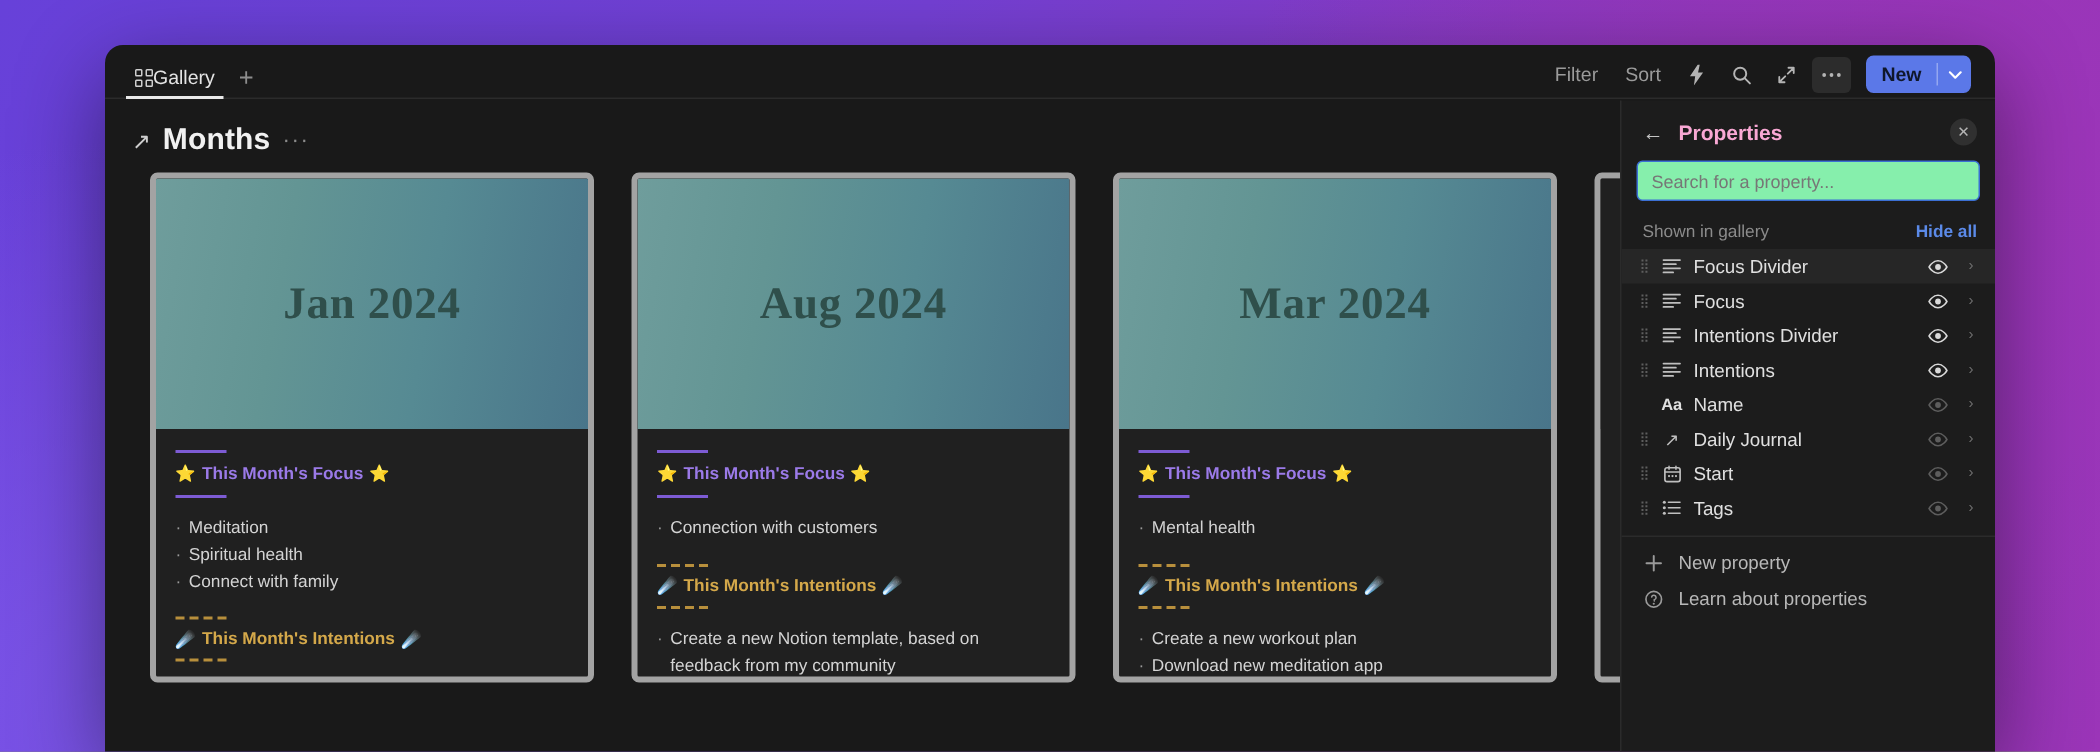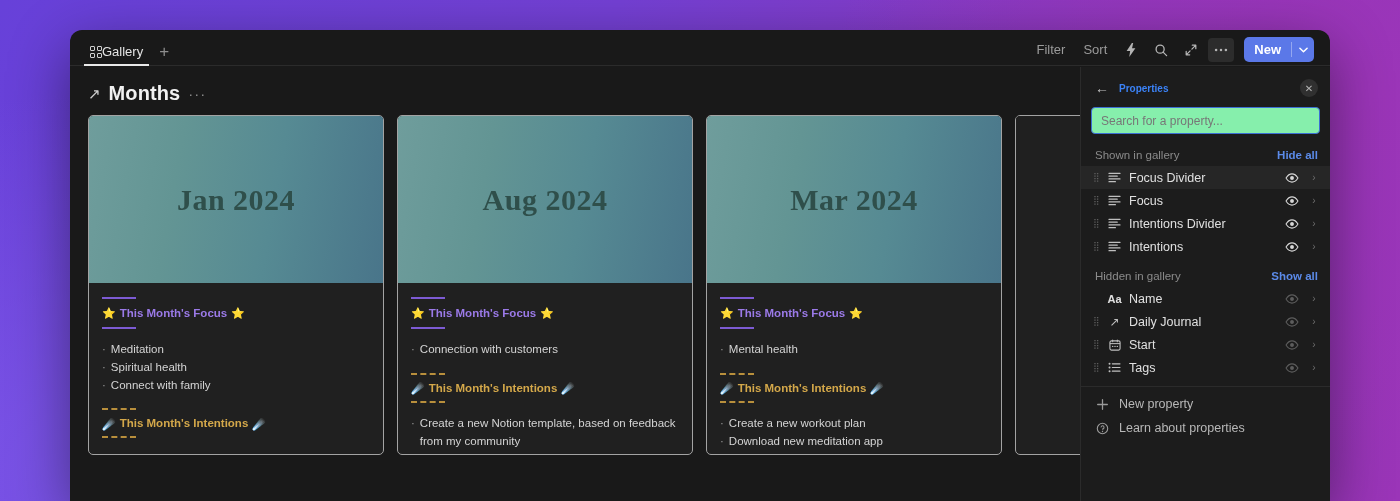--- a/index.html
+++ b/index.html
@@ -116,21 +116,21 @@
     height: 25px;
     margin-left: 6px;
     overflow: hidden;
     cursor: pointer;
   }
   .new-btn .lbl {
     display: flex; align-items: center;
     padding: 0 10px;
     font-size: 13px;
     font-weight: 600;
-    color: #ffffff;
+    color: #0f172a;
   }
   .new-btn .sep { width: 1px; background: rgba(255,255,255,.35); margin: 5px 0; }
   .new-btn .caret {
     display: flex; align-items: center; justify-content: center;
     width: 22px;
     color: #fff;
     font-size: 9px;
   }
 
   
@@ -154,24 +154,25 @@
     display: flex;
     gap: 13px;
     padding: 0 18px;
     position: relative;
   }
   .card {
     width: 296px;
     flex: 0 0 296px;
     height: 340px;
     background: #202020;
-    border: 1px solid #a3a3a3;
+    border: 4px solid #a3a3a3;
     border-radius: 5px;
     overflow: hidden;
     cursor: pointer;
+    margin-left: 12px;
   }
   .card-cover {
     height: 167px;
     position: relative;
     display: flex;
     align-items: center;
     justify-content: center;
     background: linear-gradient(100deg, #6f9d9c 0%, #639594 30%, #568a93 62%, #49758a 100%);
   }
   .card-cover .cover-title {
@@ -237,23 +238,23 @@
     z-index: 5;
   }
   .panel-head {
     display: flex;
     align-items: center;
     gap: 10px;
     padding: 12px 12px 10px 14px;
   }
   .panel-head .back { color: #c4c4c4; font-size: 14px; cursor: pointer; }
   .panel-head .ttl {
-    font-size: 10px;
+    font-size: 14px;
     font-weight: 600;
-    color: #3b82f6;
+    color: #f9a8d4;
     flex: 1;
   }
   .panel-head .close {
     width: 18px; height: 18px;
     border-radius: 50%;
     background: #303030;
     color: #b5b5b5;
     font-size: 10px;
     display: flex; align-items: center; justify-content: center;
     cursor: pointer;
@@ -601,24 +602,20 @@
       <span class="pname">Intentions</span>
       <span class="eye">
         <svg width="14" height="10" viewBox="0 0 16 11">
             <path d="M8 .8C4 .8 1.2 5.5 1.2 5.5S4 10.2 8 10.2s6.8-4.7 6.8-4.7S12 .8 8 .8z" fill="none" stroke="currentColor" stroke-width="1.2"></path>
             <circle cx="8" cy="5.5" r="2.2" fill="currentColor"></circle>
           </svg>
       </span>
       <span class="chev">›</span>
     </div>
 
-    <div class="sec-row" style="padding-top:12px">
-      <span class="sec-label">Hidden in gallery</span>
-      <span class="sec-action">Show all</span>
-    </div>
 
     <div class="prop-row">
       <span class="drag"></span>
       <span class="pico" style="font-size:11px;font-weight:700;color:#e0e0e0">Aa</span>
       <span class="pname">Name</span>
       <span class="eye dim">
         <svg width="14" height="10" viewBox="0 0 16 11">
             <path d="M8 .8C4 .8 1.2 5.5 1.2 5.5S4 10.2 8 10.2s6.8-4.7 6.8-4.7S12 .8 8 .8z" fill="none" stroke="currentColor" stroke-width="1.2"></path>
             <circle cx="8" cy="5.5" r="2.2" fill="currentColor"></circle>
           </svg>

